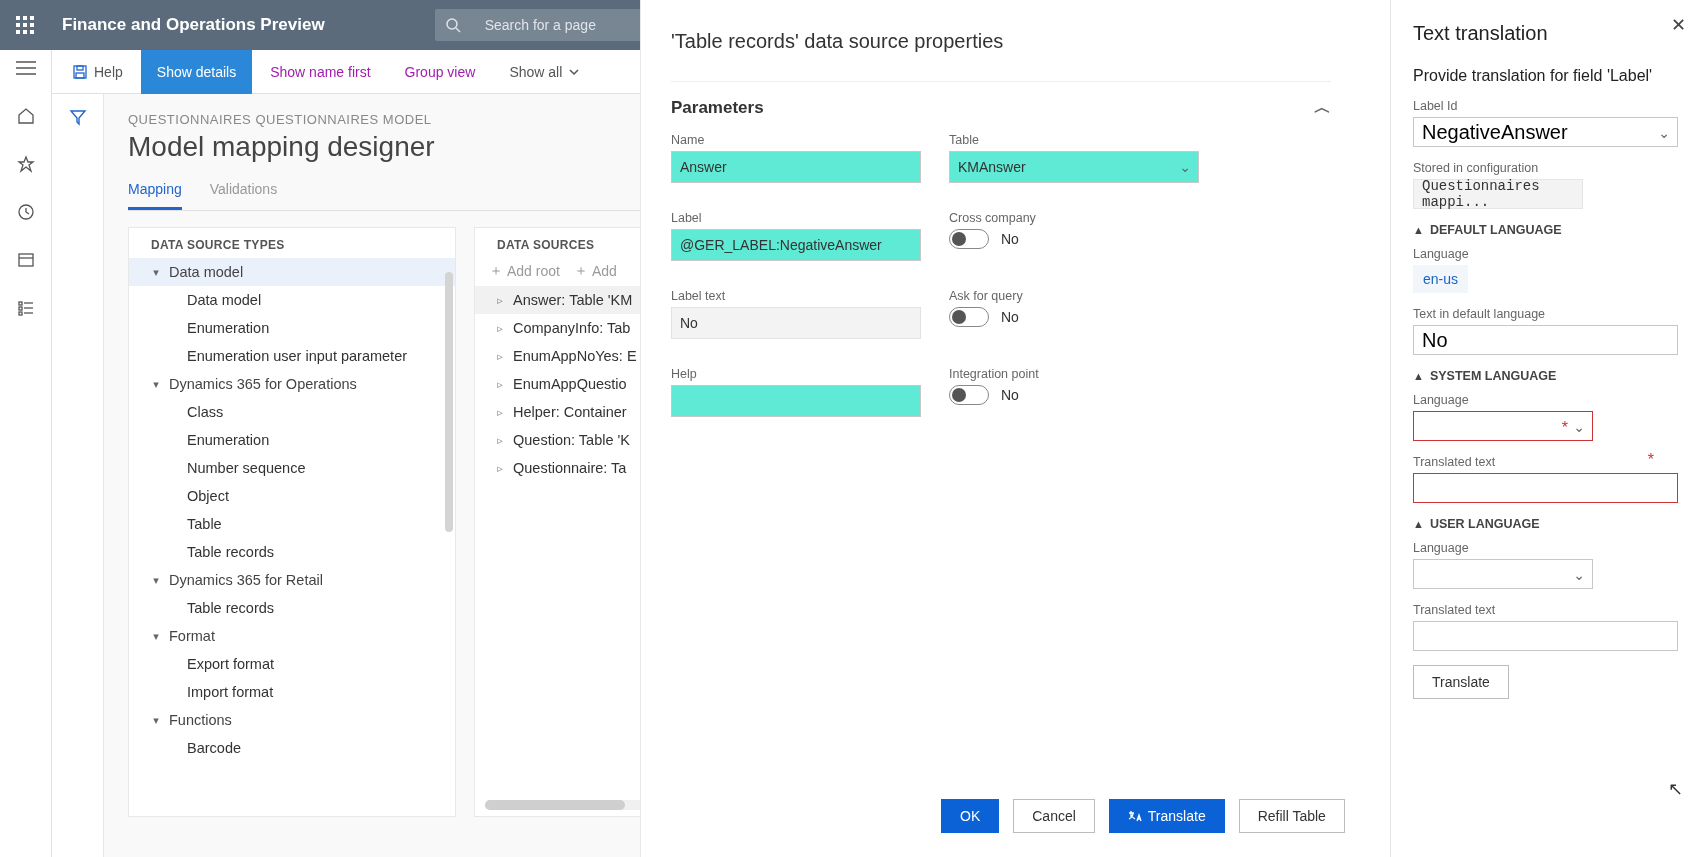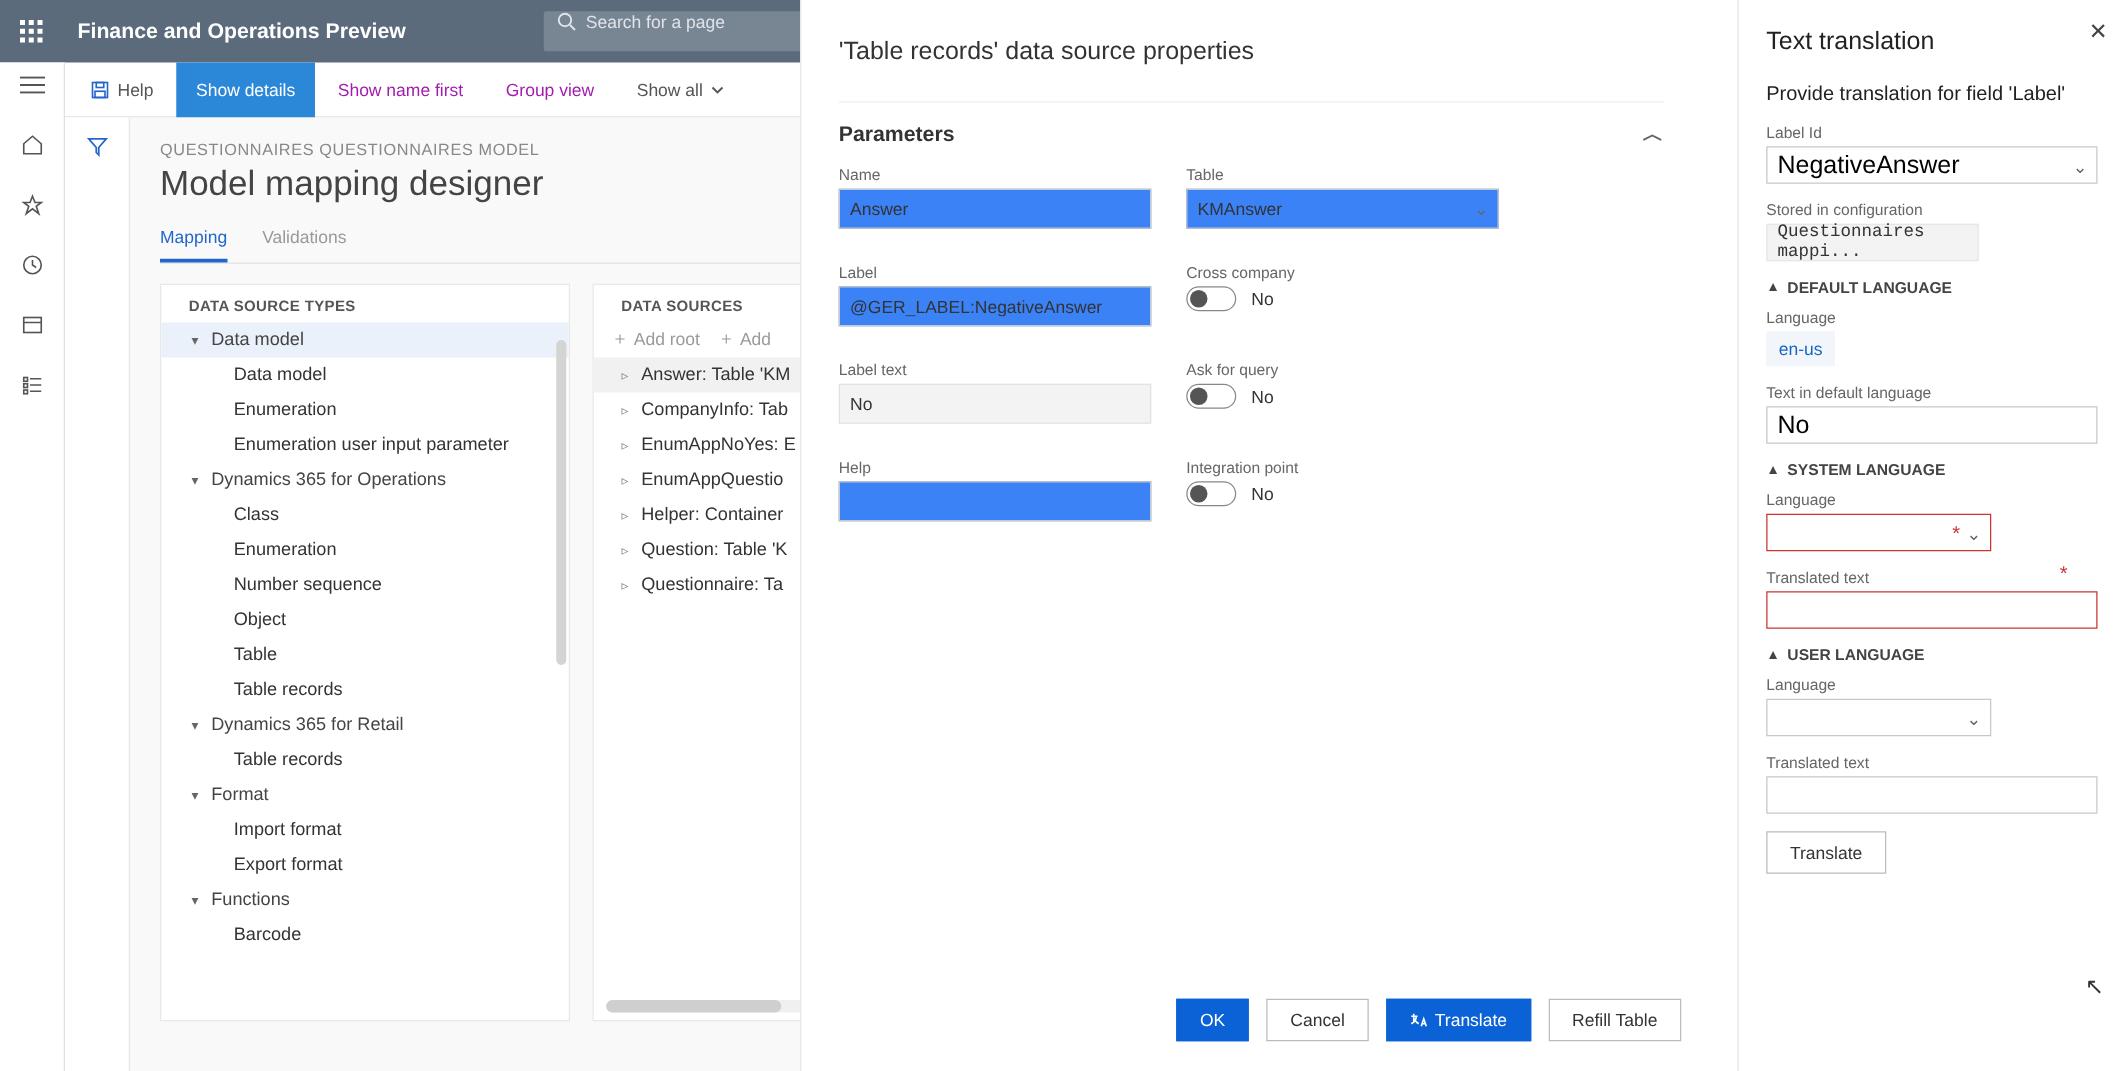--- a/index.html
+++ b/index.html
@@ -4,21 +4,21 @@
 <style>
 * { box-sizing: border-box; margin: 0; padding: 0; font-family: "Segoe UI", Arial, sans-serif; }
 body { width: 1700px; height: 857px; overflow: hidden; background: #fff; color: #333; font-size: 14px; }
 
 
 .topbar { height: 50px; background: #5b6b7c; display: flex; align-items: center; color: #fff; }
 .waffle { width: 50px; height: 50px; display: flex; align-items: center; justify-content: center; cursor: pointer; }
 .waffle-grid { display: grid; grid-template-columns: repeat(3,4px); grid-gap: 3px; }
 .waffle-grid span { width:4px; height:4px; background:#fff; }
 .app-title { font-size: 17px; font-weight: 600; margin-left: 12px; }
-.searchbar { margin-left: 110px; width: 210px; height: 32px; background: rgba(255,255,255,.18); border-radius: 2px; display:flex; padding: 0 10px; color: #e0e4ea; }
+.searchbar { margin-left: 110px; width: 210px; height: 32px; background: rgba(255,255,255,.18); border-radius: 2px; display:flex; align-items:center; padding: 0 10px; color: #e0e4ea; gap: 16px; }
 .searchbar svg { margin-right: 8px; }
 
 
 .toolbar { height: 44px; border-bottom: 1px solid #e1e1e1; display:flex; align-items:center; padding-left: 56px; gap: 2px; }
 .tbtn { height: 44px; padding: 0 16px; display:flex; align-items:center; gap:6px; color:#a21caf; cursor:pointer; }
 .tbtn.gray { color:#555; }
 .tbtn.active { background:#2b88d8; color:#ffffff; }
 .tbtn svg { flex-shrink:0; }
 
 
@@ -59,21 +59,21 @@
 .mid .node.sel { background:#f1f1f1; }
 
 
 .dialog { position:absolute; top:0; left:640px; right:0; bottom:0; background:#fff; border-left:1px solid #e8e8e8; }
 .dlg-inner { padding: 30px 30px 0 30px; width:720px; }
 .dlg-title { font-size:20px; color:#333; margin-bottom:28px; }
 .section-head { font-size:17px; font-weight:600; color:#333; padding:14px 0; border-top:1px solid #eee; display:flex; justify-content:space-between; align-items:center; }
 .section-head .chev { color:#666; }
 .grid2 { display:grid; grid-template-columns: 250px 250px; column-gap:56px; row-gap:12px;gap:28px; }
 .fld label { font-size:12.5px; color:#666; display:block; margin-bottom:4px; }
-.fld input[type=text], .fld .ro, .fld select { width:100%; height:32px; border:1px solid #c8c8c8; padding:0 8px; font-size:14px; color:#333; background:#3b82f6; }
+.fld input[type=text], .fld .ro, .fld select { width:100%; height:32px; border:1px solid #c8c8c8; padding:0 8px; font-size:14px; color:#333; background:#5eead4; }
 .fld .ro { background:#f3f3f3; border-color:#e2e2e2; display:flex; align-items:center; }
 .selwrap { position:relative; }
 .selwrap .cv { position:absolute; right:8px; top:8px; color:#666; pointer-events:none; }
 .toggle-row { display:flex; align-items:center; gap:12px; margin-top:4px; }
 .toggle { width:40px; height:20px; border:1px solid #888; border-radius:10px; position:relative; background:#fff; cursor:pointer; }
 .toggle .knob { position:absolute; left:2px; top:2px; width:14px; height:14px; border-radius:50%; background:#555; }
 .dlg-help { position:absolute; right:26px; top:18px; color:#555; font-size:18px; cursor:pointer; }
 
 .dlg-footer { position:absolute; bottom:24px; left:30px; display:flex; gap:14px; }
 .btn { height:34px; padding:0 18px; border:1px solid #bcbcbc; background:#fff; color:#333; font-size:14px; cursor:pointer; display:flex; align-items:center; gap:6px; }
@@ -260,25 +260,25 @@
             <div class="node lv1">
               <span class="caret"></span>
               <span>Table records</span>
             </div>
             <div class="node group">
               <span class="caret">▾</span>
               <span>Format</span>
             </div>
             <div class="node lv1">
               <span class="caret"></span>
+              <span>Export format</span>
+            </div>
+            <div class="node lv1">
+              <span class="caret"></span>
               <span>Import format</span>
-            </div>
-            <div class="node lv1">
-              <span class="caret"></span>
-              <span>Export format</span>
             </div>
             <div class="node group">
               <span class="caret">▾</span>
               <span>Functions</span>
             </div>
             <div class="node lv1">
               <span class="caret"></span>
               <span>Barcode</span>
             </div>
           </div>

